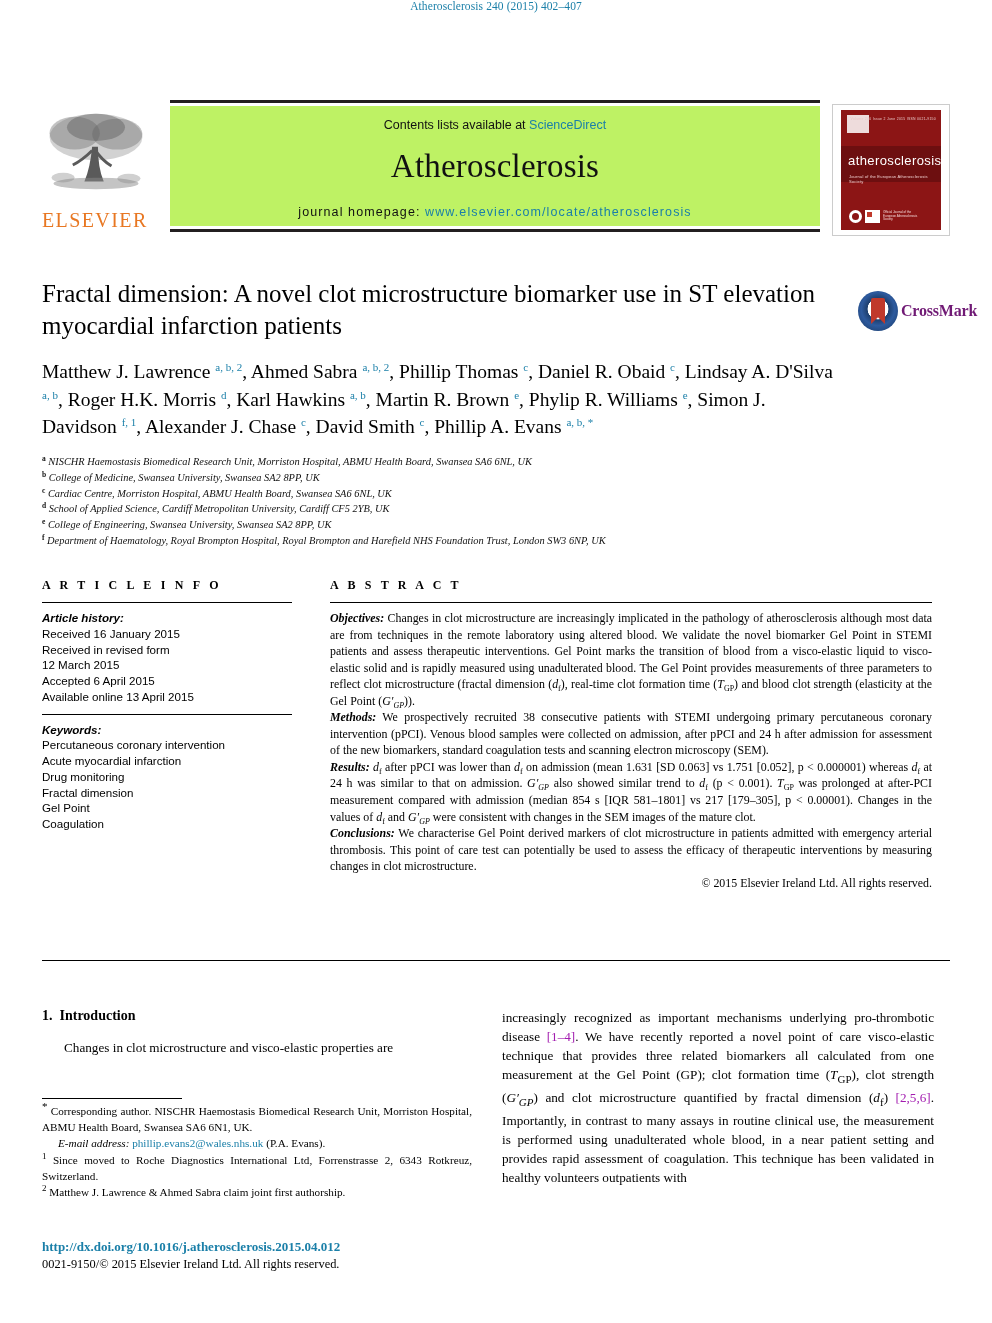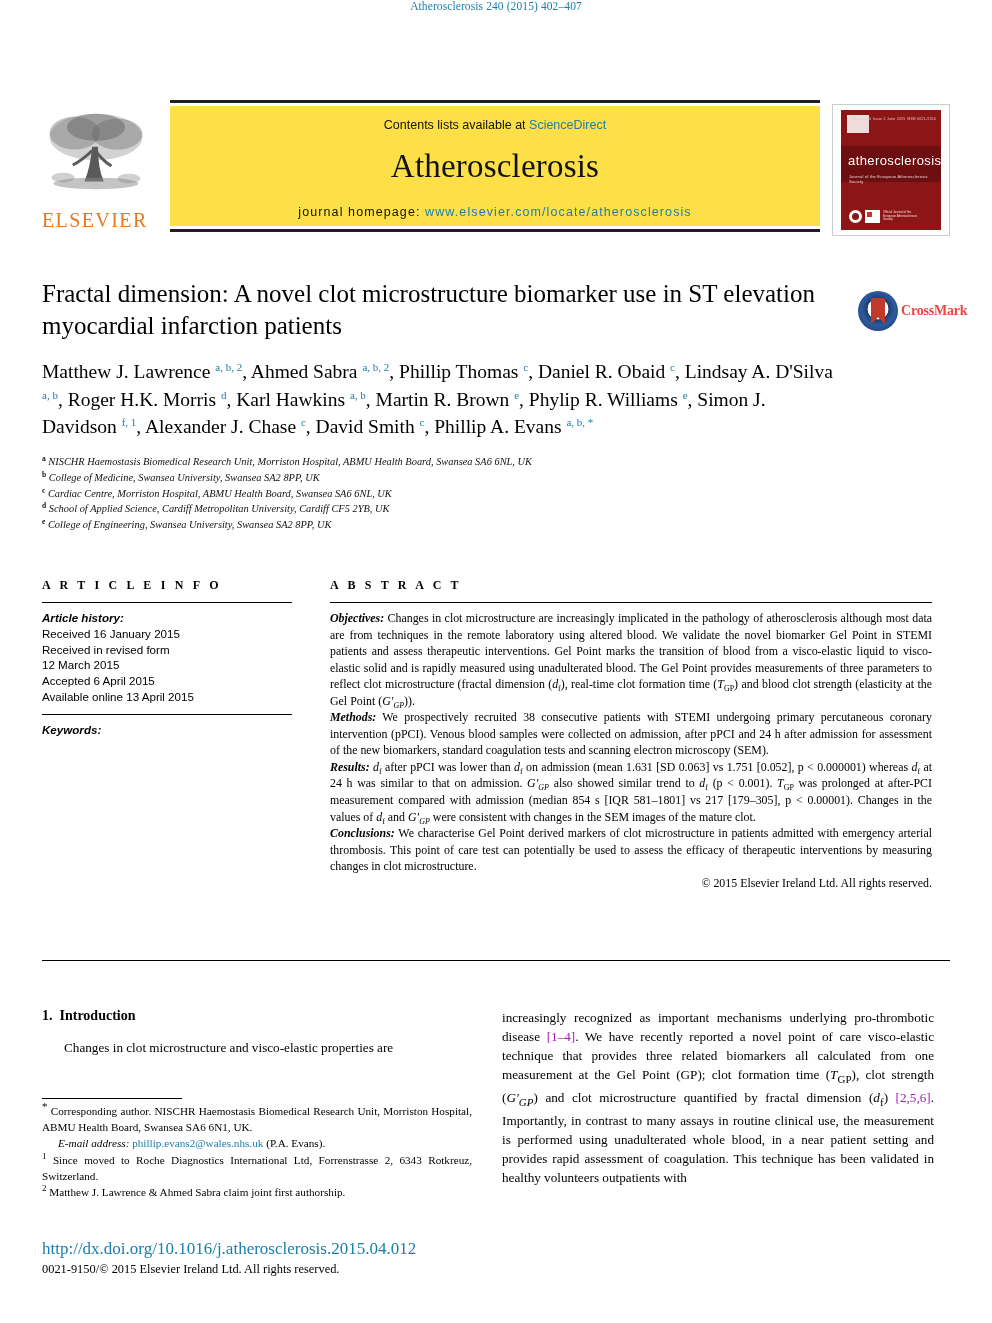--- a/index.html
+++ b/index.html
@@ -72,21 +72,21 @@
     color: #e87722;
     line-height: 1;
     margin-top: 1px;
   }
   .center-panel {
     position: absolute;
     left: 128px;
     right: 130px;
     top: 6px;
     bottom: 12px;
-    background: #fde047;
+    background: #bef264;
     display: flex;
     flex-direction: column;
     align-items: center;
   }
   .contents-line {
     font-family: "Liberation Sans", sans-serif;
     font-size: 12.5px;
     color: #111111;
     margin-top: 12px;
   }
@@ -239,23 +239,23 @@
     content:"";
     position:absolute;
     left:13px; top:7px;
     width:14px;height:26px;
     background:#c0392b;
     border-radius: 2px 2px 0 0;
     clip-path: polygon(0 0,100% 0,100% 100%,50% 74%,0 100%);
   }
   .cm-word {
     font-family: "Liberation Serif", serif;
-    font-size: 14px;
-    font-weight: bold;
-    color: #ef4444;
+    font-size: 16px;
+    font-weight: bold;
+    color: #701a75;
     letter-spacing: -0.2px;
   }
 
   
   .authors {
     position: absolute;
     left: 42px;
     top: 358px;
     width: 800px;
     font-family: "Liberation Serif", serif;
@@ -421,23 +421,24 @@
   .fn a, .link { color: #1a7fa8; text-decoration: none; }
 
   .doi-block {
     position: absolute;
     left: 42px;
     top: 1238px;
     width: 460px;
   }
   .doi {
     font-family: "Liberation Serif", serif;
-    font-size: 17px;
+    font-size: 13px;
     color: #1a7fa8;
     line-height: 1.35;
+    font-weight: bold;
   }
   .issn {
     font-family: "Liberation Serif", serif;
     font-size: 12.4px;
     color: #000;
     line-height: 1.35;
   }
 </style>
 </head>
 <body>
@@ -506,38 +507,47 @@
   </div>
 
   <div class="authors"><span>Matthew J. Lawrence </span><sup>a, b, 2</sup>, <span>Ahmed Sabra </span><sup>a, b, 2</sup>, <span>Phillip Thomas </span><sup>c</sup>, <span>Daniel R. Obaid </span><sup>c</sup>, <span>Lindsay A. D'Silva </span><sup>a, b</sup>, <span>Roger H.K. Morris </span><sup>d</sup>, <span>Karl Hawkins </span><sup>a, b</sup>, <span>Martin R. Brown </span><sup>e</sup>, <span>Phylip R. Williams </span><sup>e</sup>, <span>Simon J. Davidson </span><sup>f, 1</sup>, <span>Alexander J. Chase </span><sup>c</sup>, <span>David Smith </span><sup>c</sup>, <span>Phillip A. Evans </span><sup>a, b, *</sup></div>
 
   <div class="affils">
       <div><sup>a</sup> NISCHR Haemostasis Biomedical Research Unit, Morriston Hospital, ABMU Health Board, Swansea SA6 6NL, UK</div>
       <div><sup>b</sup> College of Medicine, Swansea University, Swansea SA2 8PP, UK</div>
       <div><sup>c</sup> Cardiac Centre, Morriston Hospital, ABMU Health Board, Swansea SA6 6NL, UK</div>
       <div><sup>d</sup> School of Applied Science, Cardiff Metropolitan University, Cardiff CF5 2YB, UK</div>
       <div><sup>e</sup> College of Engineering, Swansea University, Swansea SA2 8PP, UK</div>
+      <div><sup>f</sup> Department of Haematology, Royal Brompton Hospital, Royal Brompton and Harefield NHS Foundation Trust, London SW3 6NP, UK</div>
     </div>
 
   <div class="info-col">
     <div class="sec-head">A R T I C L E   I N F O</div>
     <div class="hr-thin"></div>
     <div class="info-body">
       <div class="lbl">Article history:</div>
       <div id="history-items">
           <div>Received 16 January 2015</div>
           <div>Received in revised form</div>
           <div>12 March 2015</div>
           <div>Accepted 6 April 2015</div>
           <div>Available online 13 April 2015</div>
         </div>
     </div>
     <div class="hr-thin2"></div>
     <div class="info-body">
       <div class="lbl">Keywords:</div>
+      <div id="keyword-items">
+          <div>Percutaneous coronary intervention</div>
+          <div>Acute myocardial infarction</div>
+          <div>Drug monitoring</div>
+          <div>Fractal dimension</div>
+          <div>Gel Point</div>
+          <div>Coagulation</div>
+        </div>
     </div>
   </div>
 
   <div class="abs-col">
     <div class="sec-head">A B S T R A C T</div>
     <div class="hr-thin"></div>
     <div class="abs-body">
       <p id="abs-objectives"><span class="lead">Objectives:</span> Changes in clot microstructure are increasingly implicated in the pathology of atherosclerosis although most data are from techniques in the remote laboratory using altered blood. We validate the novel biomarker Gel Point in STEMI patients and assess therapeutic interventions. Gel Point marks the transition of blood from a visco-elastic liquid to visco-elastic solid and is rapidly measured using unadulterated blood. The Gel Point provides measurements of three parameters to reflect clot microstructure (fractal dimension (<i>d</i><sub>f</sub>), real-time clot formation time (<i>T</i><sub>GP</sub>) and blood clot strength (elasticity at the Gel Point (<i>G′<sub>GP</sub></i>)).</p>
       <p id="abs-methods"><span class="lead">Methods:</span> We prospectively recruited 38 consecutive patients with STEMI undergoing primary percutaneous coronary intervention (pPCI). Venous blood samples were collected on admission, after pPCI and 24 h after admission for assessment of the new biomarkers, standard coagulation tests and scanning electron microscopy (SEM).</p>
       <p id="abs-results"><span class="lead">Results:</span> <i>d</i><sub>f</sub> after pPCI was lower than <i>d</i><sub>f</sub> on admission (mean 1.631 [SD 0.063] vs 1.751 [0.052], p &lt; 0.000001) whereas <i>d</i><sub>f</sub> at 24 h was similar to that on admission. <i>G′<sub>GP</sub></i> also showed similar trend to <i>d</i><sub>f</sub> (p &lt; 0.001). <i>T</i><sub>GP</sub> was prolonged at after-PCI measurement compared with admission (median 854 s [IQR 581–1801] vs 217 [179–305], p &lt; 0.00001). Changes in the values of <i>d</i><sub>f</sub> and <i>G′<sub>GP</sub></i> were consistent with changes in the SEM images of the mature clot.</p>

